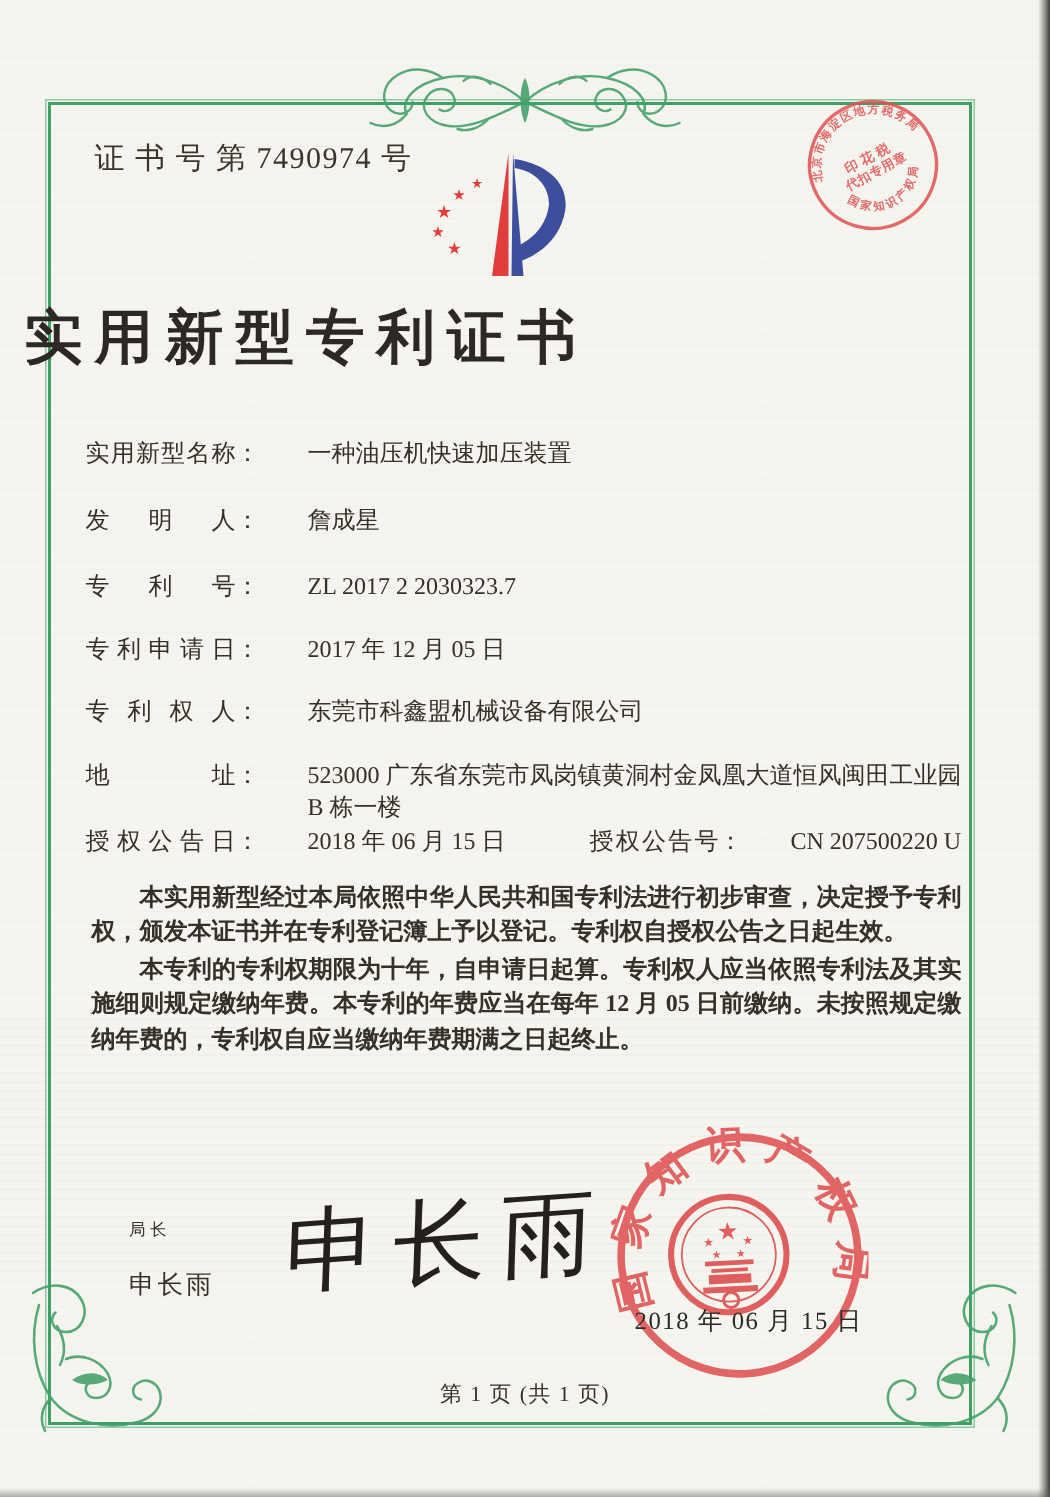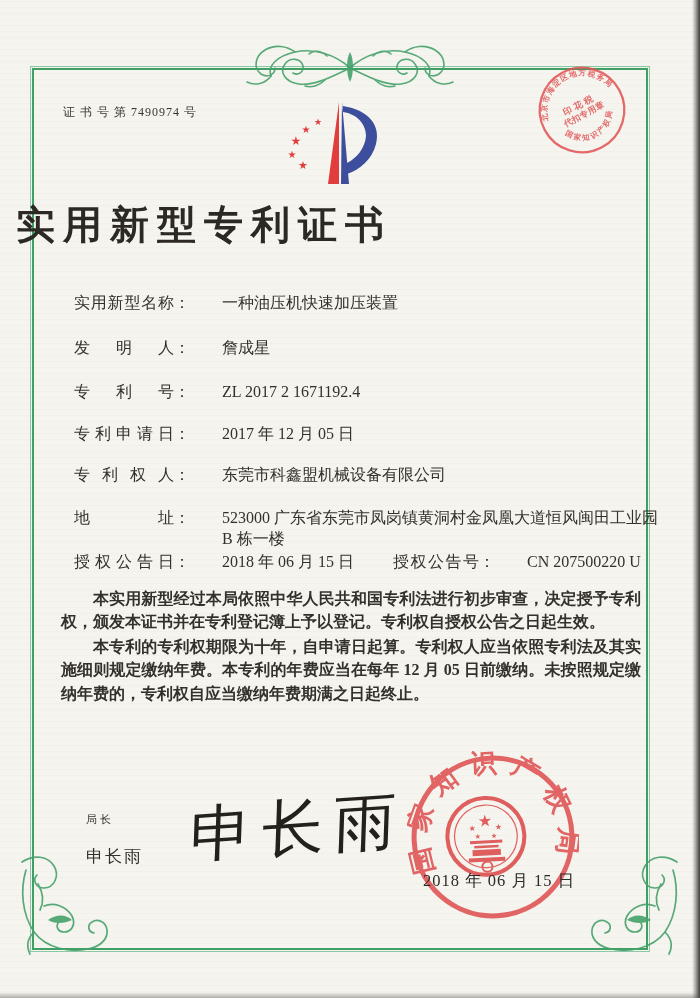--- a/index.html
+++ b/index.html
@@ -4,26 +4,26 @@
 <style>
   html,body{margin:0;padding:0;background:#e9e8e4;}
   .page{position:relative;width:700px;height:998px;background:#f5f4ef;overflow:hidden;
         font-family:"Liberation Serif","DejaVu Serif",serif;color:#34302a;
         background-image:repeating-linear-gradient(0deg, rgba(110,150,125,0.035) 0 1px, transparent 1px 6px);}
   .abs{position:absolute;}
   
   .frame{position:absolute;left:30px;top:66px;width:618px;height:884px;border:1px solid #8ac9a4;}
   .frame::after{content:"";position:absolute;inset:1px;border:2px solid #3f9f64;}
   
-  .cert-number{left:63px;top:104px;font-size:12px;letter-spacing:1px;color:#3a362f;}
+  .cert-number{left:63px;top:92px;font-size:20px;letter-spacing:1px;color:#3a362f;}
   
   .title{left:0;top:198px;width:700px;text-align:left;font-size:39px;font-weight:700;
          letter-spacing:8px;color:#2c2824;margin:0;padding-left:16px;}
   
-  .row{position:absolute;left:74px;display:flex;align-items:flex-start;font-size:16px;line-height:21px;}
+  .row{position:absolute;left:57px;display:flex;align-items:flex-start;font-size:16px;line-height:21px;}
   .lab{display:inline-block;width:100px;text-align:justify;text-align-last:justify;text-justify:inter-ideograph;}
   .lab.narrow{width:86px;}
   .colon{margin-right:8px;}
   .val{max-width:455px;margin-left:24px;}
   .val.addr{width:446px;}
   
   .body-text{left:61px;top:587px;width:580px;font-size:16px;line-height:23.4px;text-align:justify;font-weight:bold;}
   .body-text p{margin:0 0 1px 0;text-indent:2em;}
   
   .sign-role{left:86px;top:812px;font-size:11px;letter-spacing:3px;}
@@ -116,21 +116,21 @@
     <span class="val">一种油压机快速加压装置</span>
   </div>
   <div class="row" style="top:337px">
     <span class="lab">发明人</span>
       <span class="colon">：</span>
     <span class="val">詹成星</span>
   </div>
   <div class="row" style="top:381px">
     <span class="lab">专利号</span>
       <span class="colon">：</span>
-    <span class="val">ZL 2017 2 1671192.4</span>
+    <span class="val">ZL 2017 2 2030323.7</span>
   </div>
   <div class="row" style="top:423px">
     <span class="lab">专利申请日</span>
       <span class="colon">：</span>
     <span class="val">2017 年 12 月 05 日</span>
   </div>
   <div class="row" style="top:464px">
     <span class="lab">专利权人</span>
       <span class="colon">：</span>
     <span class="val">东莞市科鑫盟机械设备有限公司</span>
@@ -184,16 +184,17 @@
           <rect x="-12" y="9" width="24" height="2.5"></rect>
           <rect x="-14" y="13" width="28" height="6"></rect>
           <rect x="-18" y="21" width="36" height="4"></rect>
         </g>
         <circle cx="0" cy="30" r="5" fill="none" stroke="#dd4b4b" stroke-width="2"></circle>
       </g>
     </g>
   </svg>
   <div class="abs seal-date">2018 年 06 月 15 日</div>
 
+  <div class="abs footer">第 1 页 (共 1 页)</div>
 
   <div class="abs edge-right"></div>
   <div class="abs edge-bottom"></div>
 </div>
 
 </body></html>

